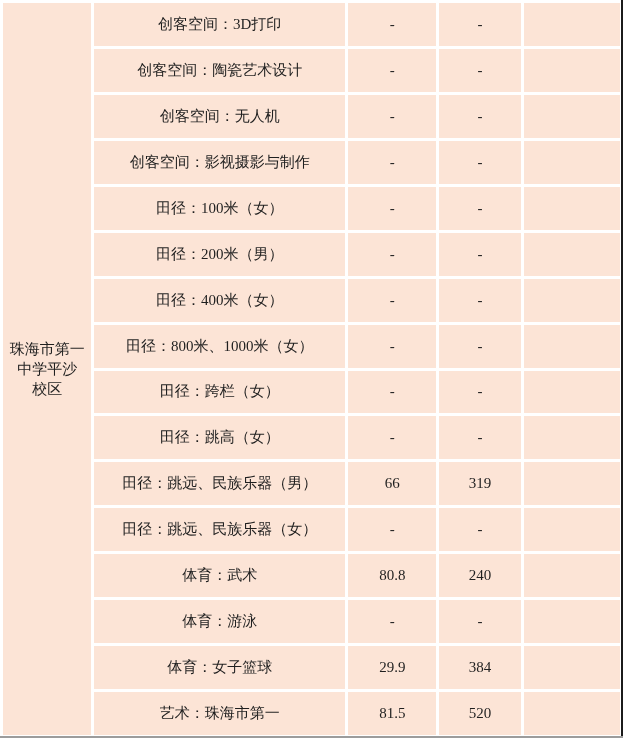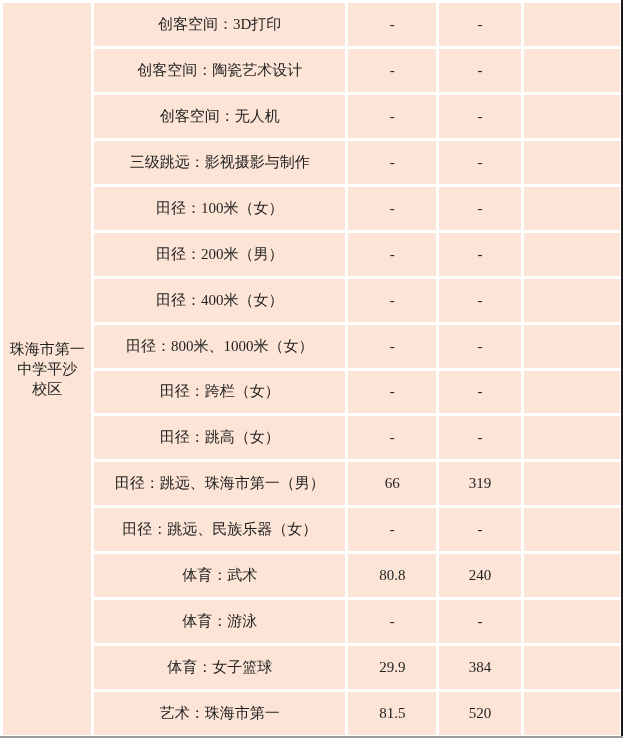--- a/index.html
+++ b/index.html
@@ -89,21 +89,21 @@
           <td>-</td>
           <td></td>
         </tr>
         <tr>
           <td>创客空间：无人机</td>
           <td>-</td>
           <td>-</td>
           <td></td>
         </tr>
         <tr>
-          <td>三级跳远：影视摄影与制作</td>
+          <td>创客空间：影视摄影与制作</td>
           <td>-</td>
           <td>-</td>
           <td></td>
         </tr>
         <tr>
           <td>田径：100米（女）</td>
           <td>-</td>
           <td>-</td>
           <td></td>
         </tr>
@@ -131,21 +131,21 @@
           <td>-</td>
           <td></td>
         </tr>
         <tr>
           <td>田径：跳高（女）</td>
           <td>-</td>
           <td>-</td>
           <td></td>
         </tr>
         <tr>
-          <td>田径：跳远、珠海市第一（男）</td>
+          <td>田径：跳远、民族乐器（男）</td>
           <td>66</td>
           <td>319</td>
           <td></td>
         </tr>
         <tr>
           <td>田径：跳远、民族乐器（女）</td>
           <td>-</td>
           <td>-</td>
           <td></td>
         </tr>

